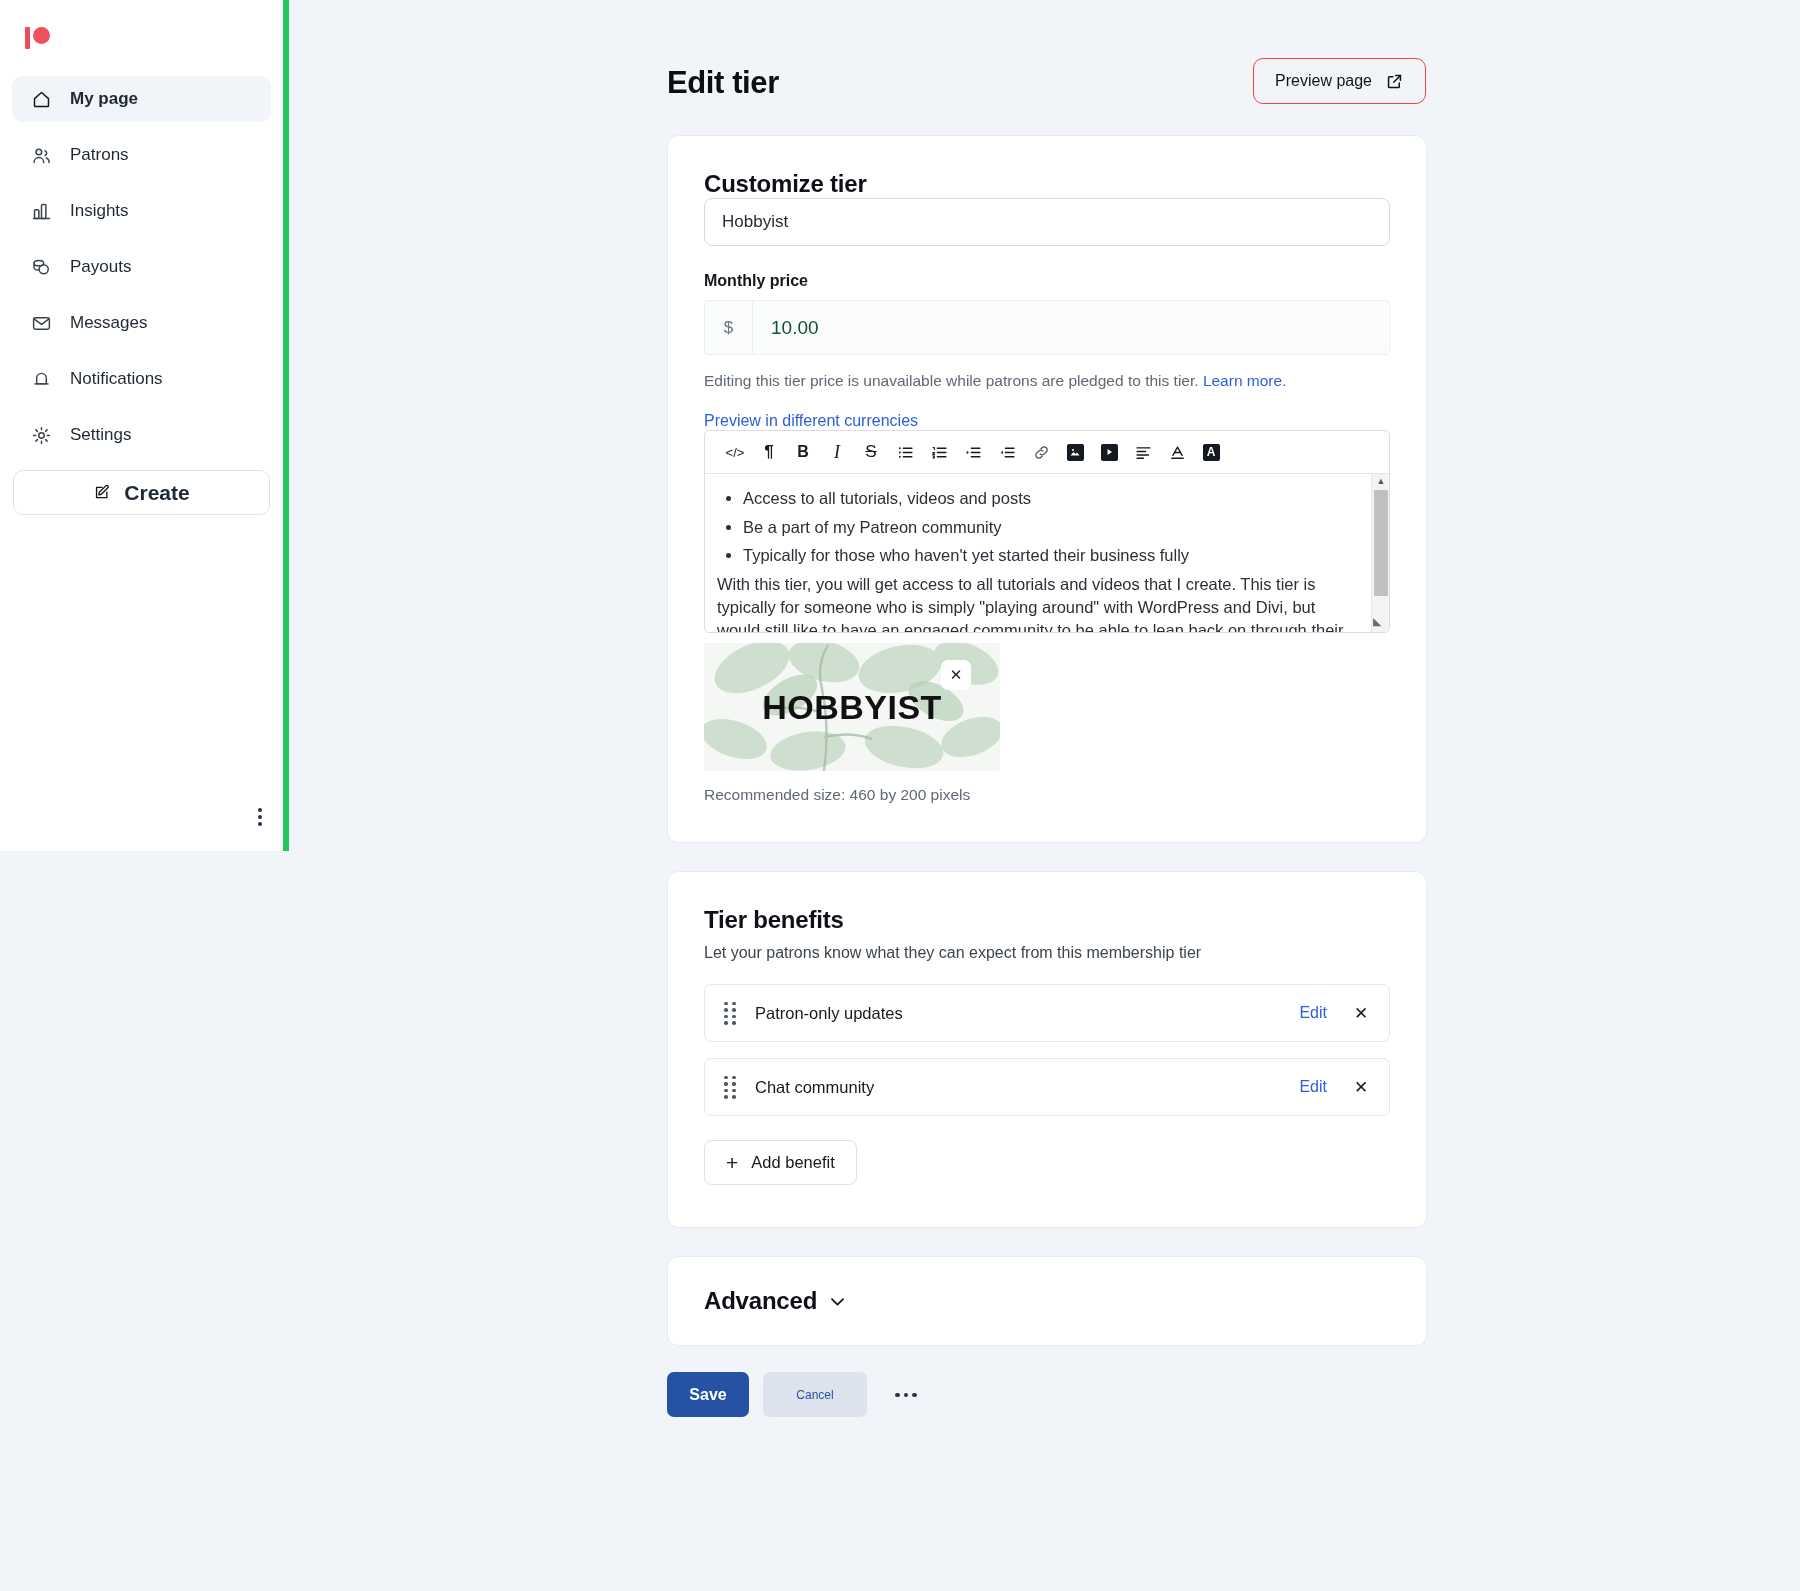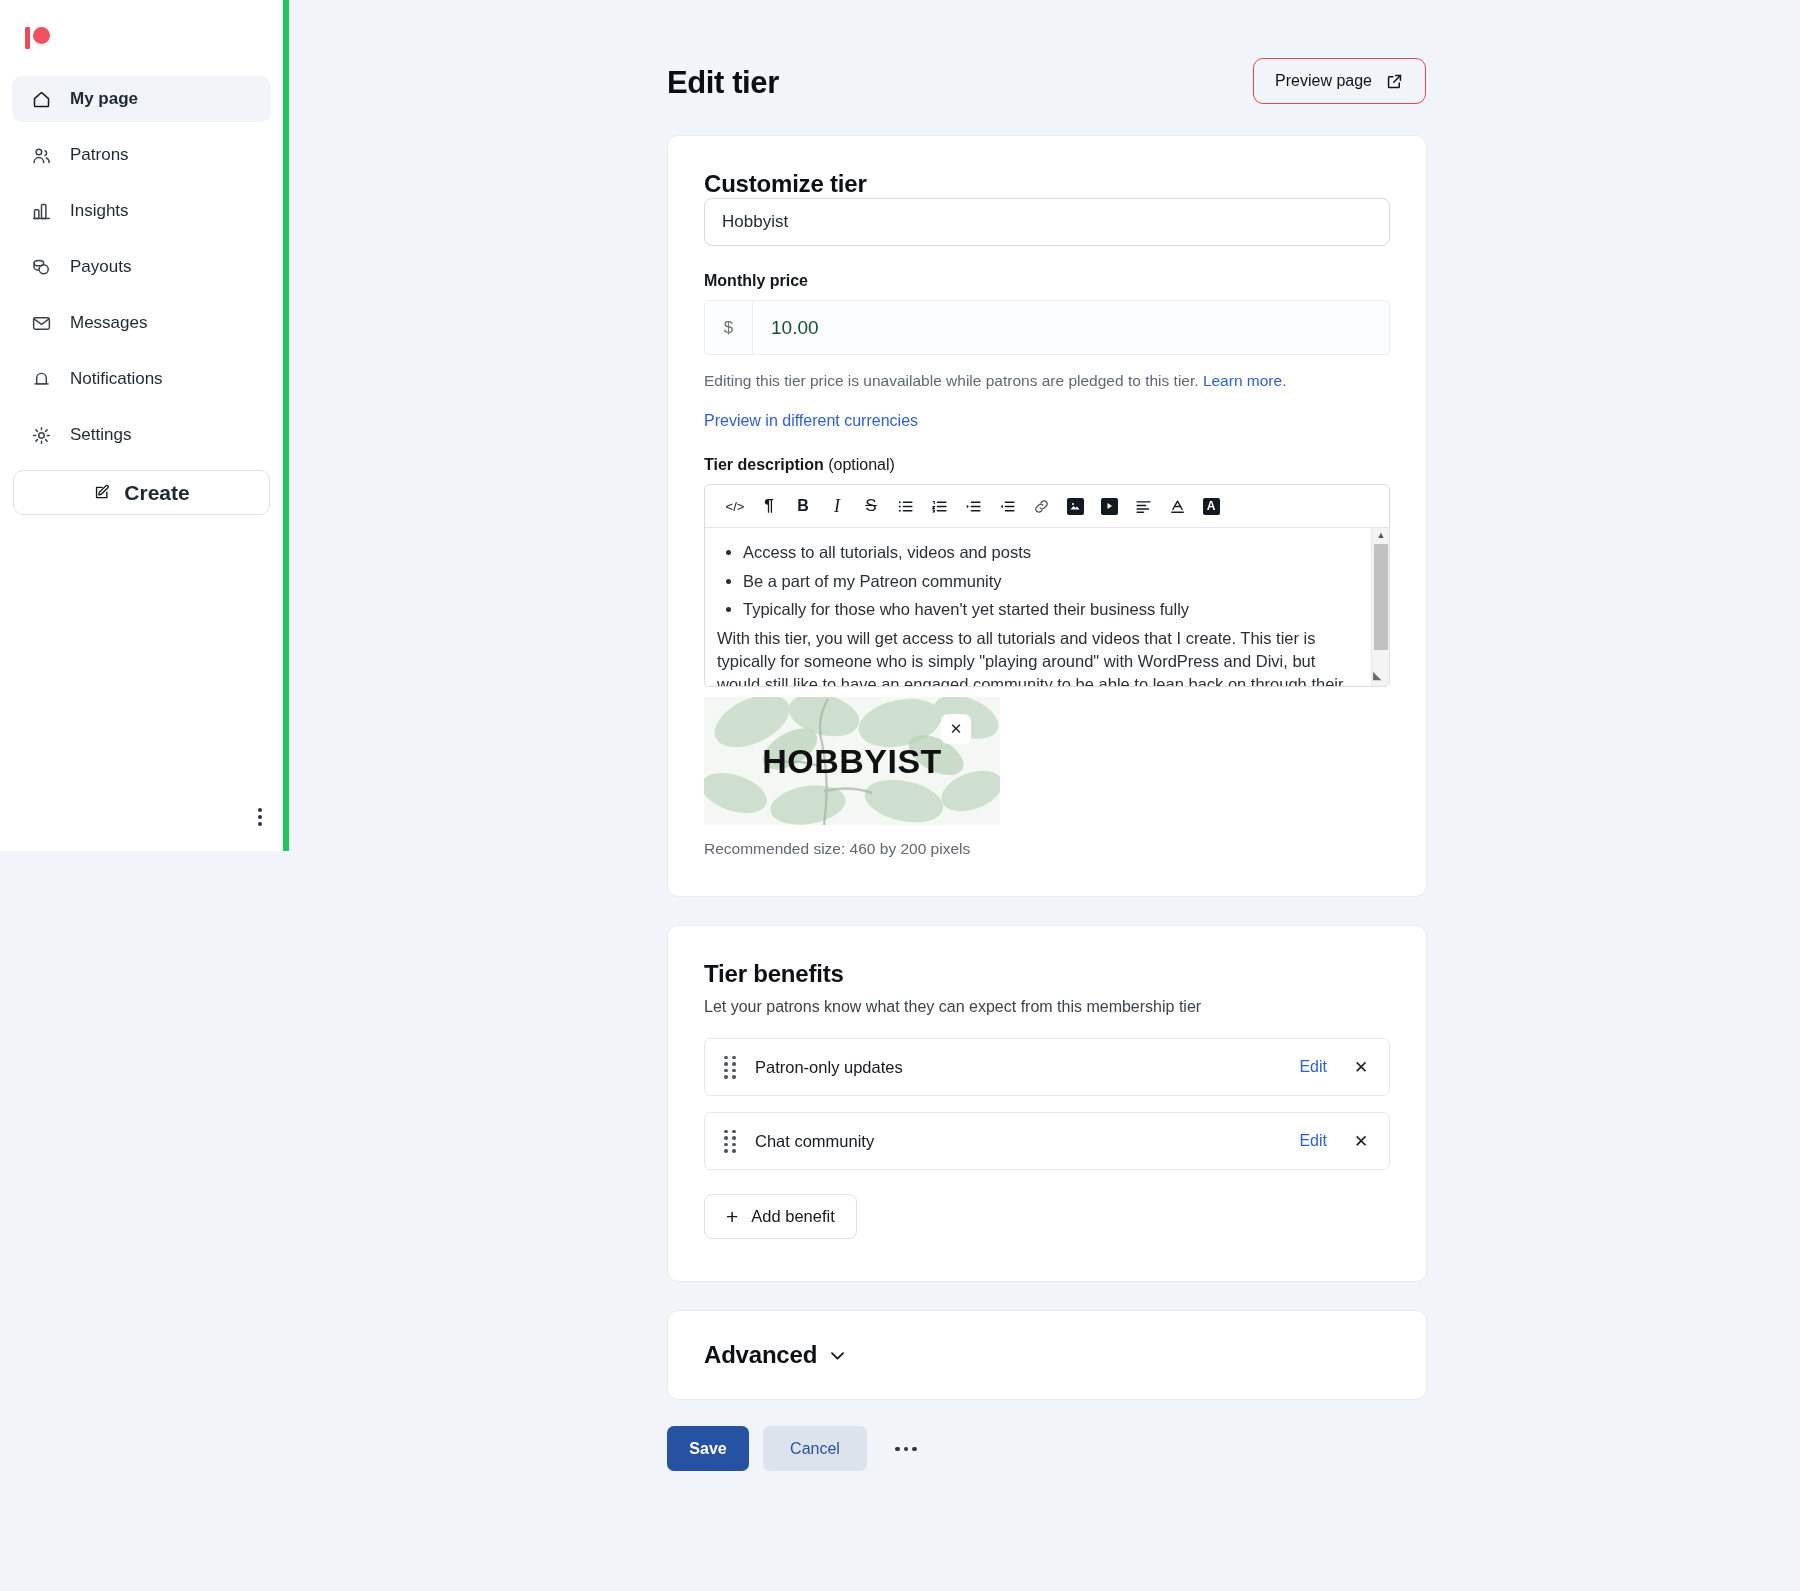--- a/index.html
+++ b/index.html
@@ -243,21 +243,21 @@
   .actions { display: flex; align-items: center; gap: 14px; padding-bottom: 40px; }
   .btn-save {
     min-width: 82px; height: 45px; padding: 0 22px;
     background: #2652a3; color: #fff; border: none; border-radius: 7px;
     font-size: 16px; font-weight: 700; cursor: pointer;
     font-family: "Liberation Sans", sans-serif;
   }
   .btn-cancel {
     min-width: 104px; height: 45px; padding: 0 22px;
     background: #dde3ec; color: #2652a3; border: none; border-radius: 7px;
-    font-size: 16px; cursor: pointer;
+    font-size: 12px; cursor: pointer;
     font-family: "Liberation Sans", sans-serif;
   }
   .btn-more {
     width: 34px; height: 34px; display: flex; align-items: center; justify-content: center;
     gap: 4px; cursor: pointer; margin-left: 8px;
   }
   .btn-more i { width: 4.5px; height: 4.5px; border-radius: 50%; background: #2c3440; display: block; }
 </style>
 </head>
 <body>
@@ -383,24 +383,20 @@
         </div>
 
         <div class="helper">
           <span>Editing this tier price is unavailable while patrons are pledged to this tier.</span>
           <a class="link" href="#">Learn more.</a>
         </div>
         <div class="link-row">
           <a class="link" href="#">Preview in different currencies</a>
         </div>
 
-        <label class="field-label">
-          <span>Tier description</span>
-          <span class="optional">(optional)</span>
-        </label>
 
         <div class="editor">
           <div class="editor-toolbar">
             <div class="tb txt code">&lt;/&gt;</div>
             <div class="tb txt" style="font-size:17px;">¶</div>
             <div class="tb txt">B</div>
             <div class="tb txt ital">I</div>
             <div class="tb txt strike">S</div>
             <div class="tb">
               <svg viewBox="0 0 24 24" fill="none" stroke="#141a21" stroke-width="2" stroke-linecap="round">

